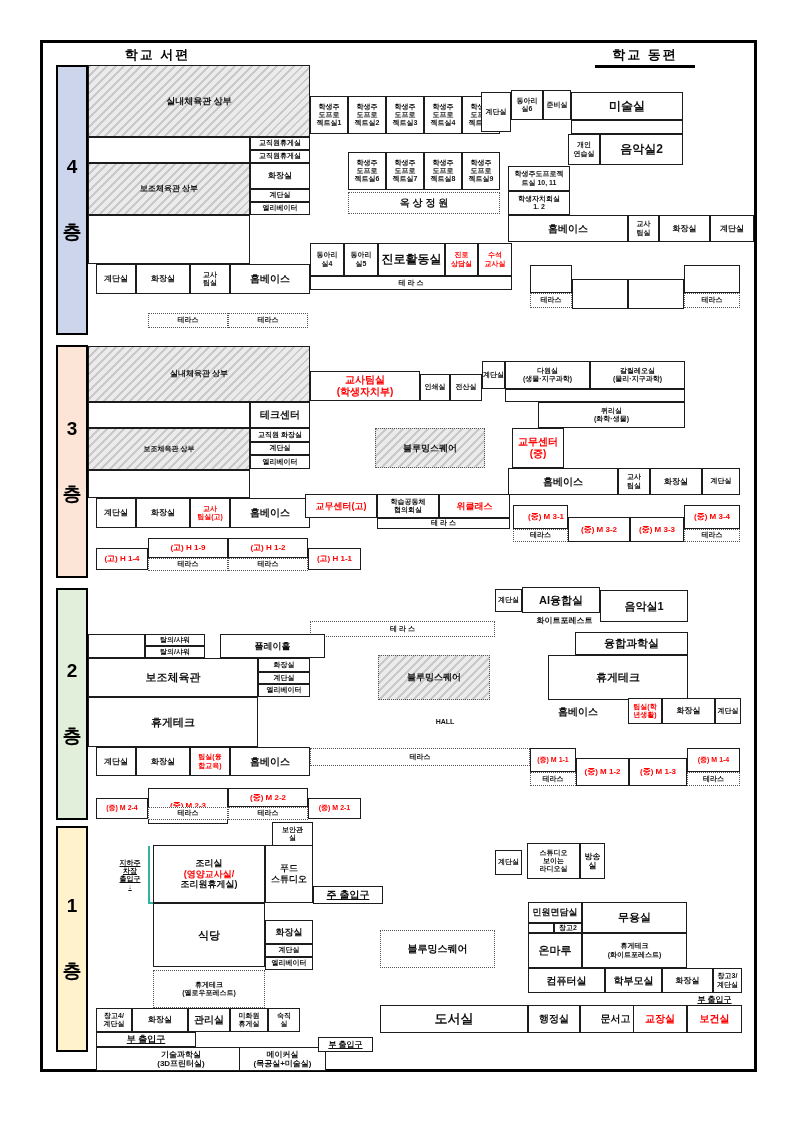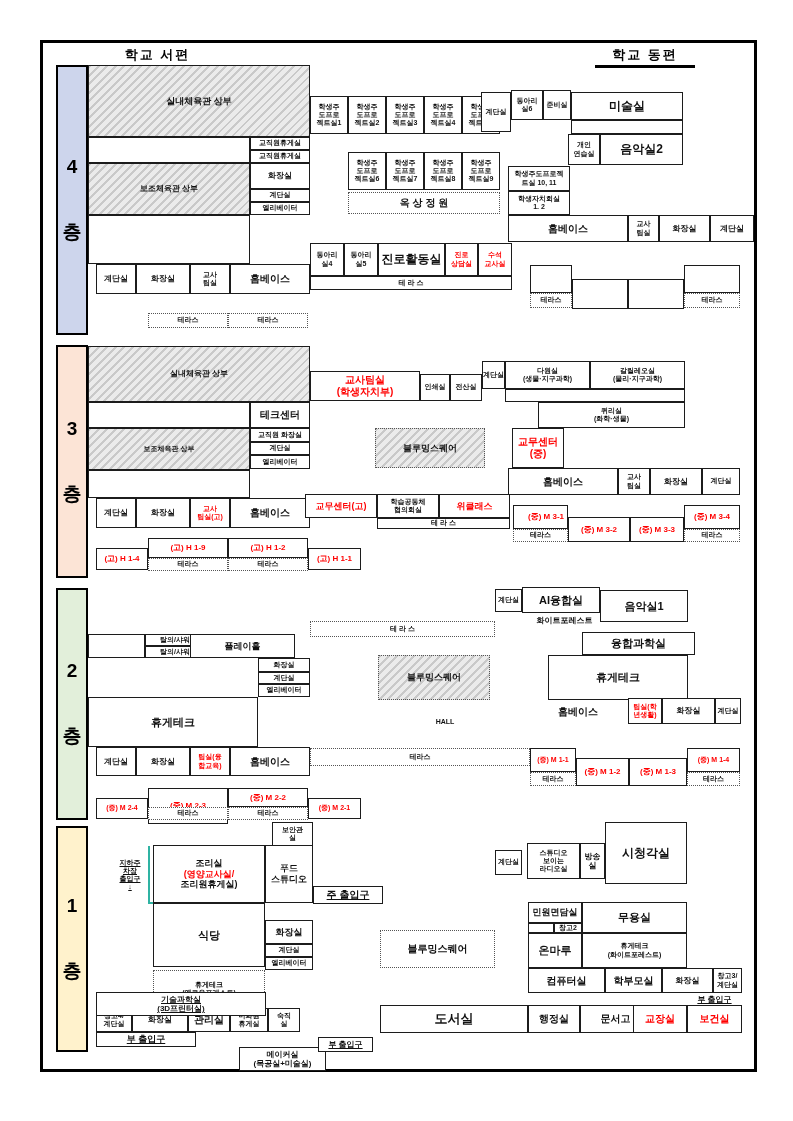--- a/index.html
+++ b/index.html
@@ -155,30 +155,31 @@
     <div class="room red" style="left: 96px; top: 548px; width: 52px; height: 22px;">(고) H 1-4</div>
     <div class="room dot s7" style="left: 148px; top: 558px; width: 80px; height: 13px;">테라스</div>
     <div class="room dot s7" style="left: 228px; top: 558px; width: 80px; height: 13px;">테라스</div>
     <div class="room red" style="left: 308px; top: 548px; width: 53px; height: 22px;">(고) H 1-1</div>
     <div class="band" style="left: 56px; top: 588px; width: 32px; height: 232px; background: rgb(226, 239, 218);">2
 층</div>
     <div class="room dot s7" style="left: 310px; top: 621px; width: 185px; height: 16px;">테   라   스</div>
     <div class="room" style="left: 88px; top: 634px; width: 57px; height: 24px;"></div>
     <div class="room s7" style="left: 145px; top: 634px; width: 60px; height: 12px;">탈의/샤워</div>
     <div class="room s7" style="left: 145px; top: 646px; width: 60px; height: 12px;">탈의/샤워</div>
-    <div class="room s9" style="left: 190px; top: 634px; width: 105px; height: 24px;">플레이홀</div>
+    <div class="room s9" style="left: 220px; top: 634px; width: 105px; height: 24px;">플레이홀</div>
     <div class="room s7" style="left: 258px; top: 658px; width: 52px; height: 14px;">화장실</div>
     <div class="room s7" style="left: 258px; top: 672px; width: 52px; height: 12px;">계단실</div>
     <div class="room s7" style="left: 258px; top: 684px; width: 52px; height: 13px;">엘리베이터</div>
+    <div class="room s11" style="left: 88px; top: 658px; width: 170px; height: 39px;">보조체육관</div>
     <div class="room s11" style="left: 88px; top: 697px; width: 170px; height: 50px;">휴게테크</div>
     <div class="room s7" style="left: 495px; top: 589px; width: 27px; height: 23px;">계단실</div>
     <div class="room s11" style="left: 522px; top: 587px; width: 78px; height: 26px;">AI융합실</div>
     <div class="room noborder s8" style="left: 522px; top: 613px; width: 85px; height: 15px;">화이트포레스트</div>
     <div class="room s11" style="left: 600px; top: 590px; width: 88px; height: 32px;">음악실1</div>
-    <div class="room s11" style="left: 575px; top: 632px; width: 113px; height: 23px; margin-left: 7px;">융합과학실</div>
+    <div class="room s11" style="left: 575px; top: 632px; width: 113px; height: 23px;">융합과학실</div>
     <div class="room s11" style="left: 548px; top: 655px; width: 140px; height: 45px;">휴게테크</div>
     <div class="room hatch dot s9" style="left: 378px; top: 655px; width: 112px; height: 45px;">블루밍스퀘어</div>
     <div class="room noborder s10" style="left: 528px; top: 700px; width: 100px; height: 24px;">홈베이스</div>
     <div class="room red s7" style="left: 628px; top: 698px; width: 34px; height: 26px;">팀실(학
 년생활)</div>
     <div class="room" style="left: 662px; top: 698px; width: 53px; height: 26px;">화장실</div>
     <div class="room s7" style="left: 715px; top: 698px; width: 26px; height: 26px;">계단실</div>
     <div class="room noborder s7" style="left: 420px; top: 715px; width: 50px; height: 14px;">HALL</div>
     <div class="room" style="left: 96px; top: 747px; width: 40px; height: 29px;">계단실</div>
     <div class="room" style="left: 136px; top: 747px; width: 54px; height: 29px;">화장실</div>
@@ -219,31 +220,30 @@
 (옐로우포레스트)</div>
     <div class="room s7" style="left: 96px; top: 1008px; width: 36px; height: 24px;">창고4/
 계단실</div>
     <div class="room" style="left: 132px; top: 1008px; width: 56px; height: 24px;">화장실</div>
     <div class="room s10" style="left: 188px; top: 1008px; width: 42px; height: 24px;">관리실</div>
     <div class="room s7" style="left: 230px; top: 1008px; width: 38px; height: 24px;">미화원
 휴게실</div>
     <div class="room s7" style="left: 268px; top: 1008px; width: 32px; height: 24px;">숙직
 실</div>
     <div class="room s9 und" style="left: 96px; top: 1032px; width: 100px; height: 15px;">부 출입구</div>
-    <div class="room s8" style="left: 96px; top: 992px; width: 170px; height: 24px; text-decoration: underline;">기술과학실
+    <div class="room s8" style="left: 96px; top: 1047px; width: 170px; height: 24px;">기술과학실
 (3D프린터실)</div>
     <div class="room s8" style="left: 239px; top: 1047px; width: 87px; height: 24px;">메이커실
 (목공실+미술실)</div>
     <div class="room s7" style="left: 495px; top: 850px; width: 27px; height: 25px;">계단실</div>
     <div class="room s7" style="left: 527px; top: 843px; width: 53px; height: 36px;">스튜디오
 보이는
 라디오실</div>
     <div class="room s8" style="left: 580px; top: 843px; width: 25px; height: 36px;">방송
 실</div>
-    <div class="room s12" style="left: 605px; top: 822px; width: 82px; height: 62px;">시청각실</div>
     <div class="room s9" style="left: 528px; top: 902px; width: 54px; height: 21px;">민원면담실</div>
     <div class="room" style="left: 528px; top: 923px; width: 26px; height: 10px;"></div>
     <div class="room s7" style="left: 554px; top: 923px; width: 28px; height: 10px;">창고2</div>
     <div class="room s11" style="left: 582px; top: 902px; width: 105px; height: 31px;">무용실</div>
     <div class="room s11" style="left: 528px; top: 933px; width: 54px; height: 35px;">온마루</div>
     <div class="room s7" style="left: 582px; top: 933px; width: 105px; height: 35px;">휴게테크
 (화이트포레스트)</div>
     <div class="room s10" style="left: 528px; top: 968px; width: 77px; height: 25px;">컴퓨터실</div>
     <div class="room s10" style="left: 605px; top: 968px; width: 57px; height: 25px;">학부모실</div>
     <div class="room" style="left: 662px; top: 968px; width: 51px; height: 25px;">화장실</div>

